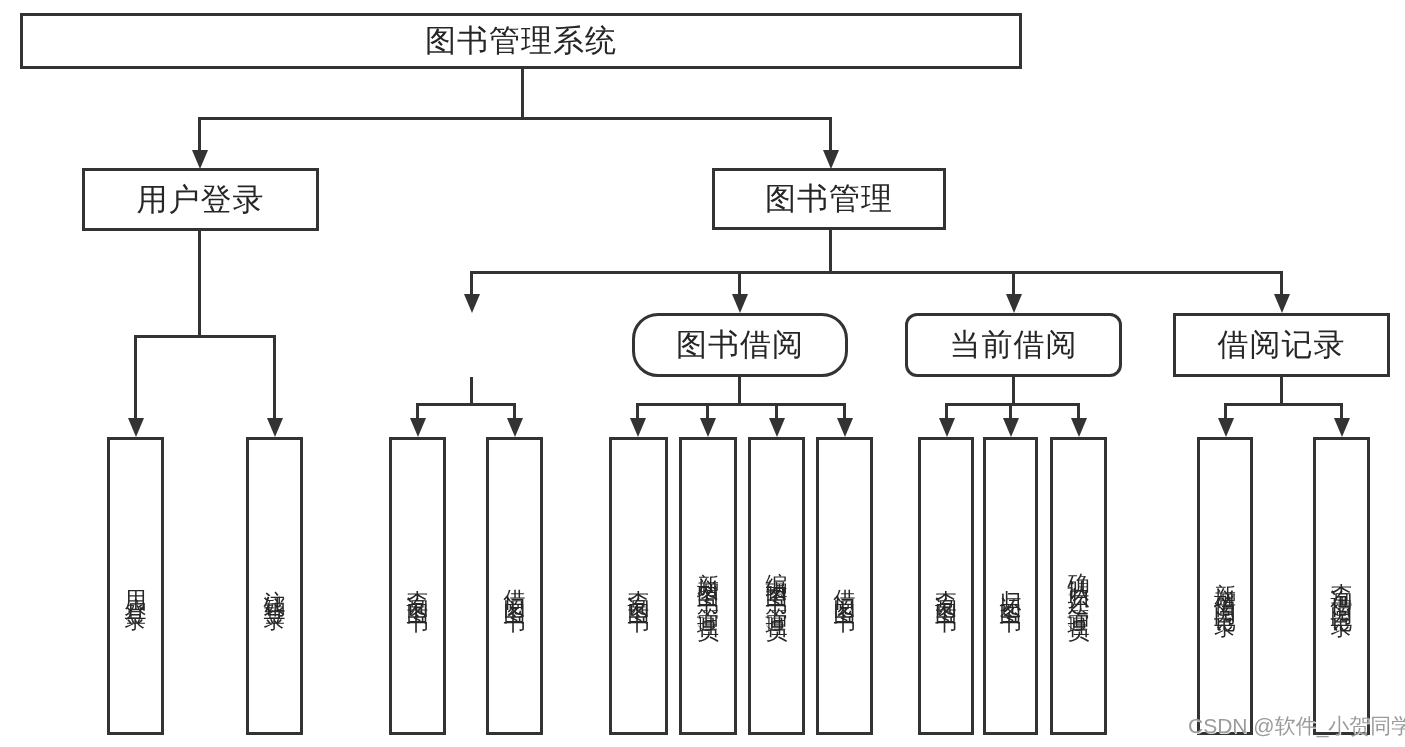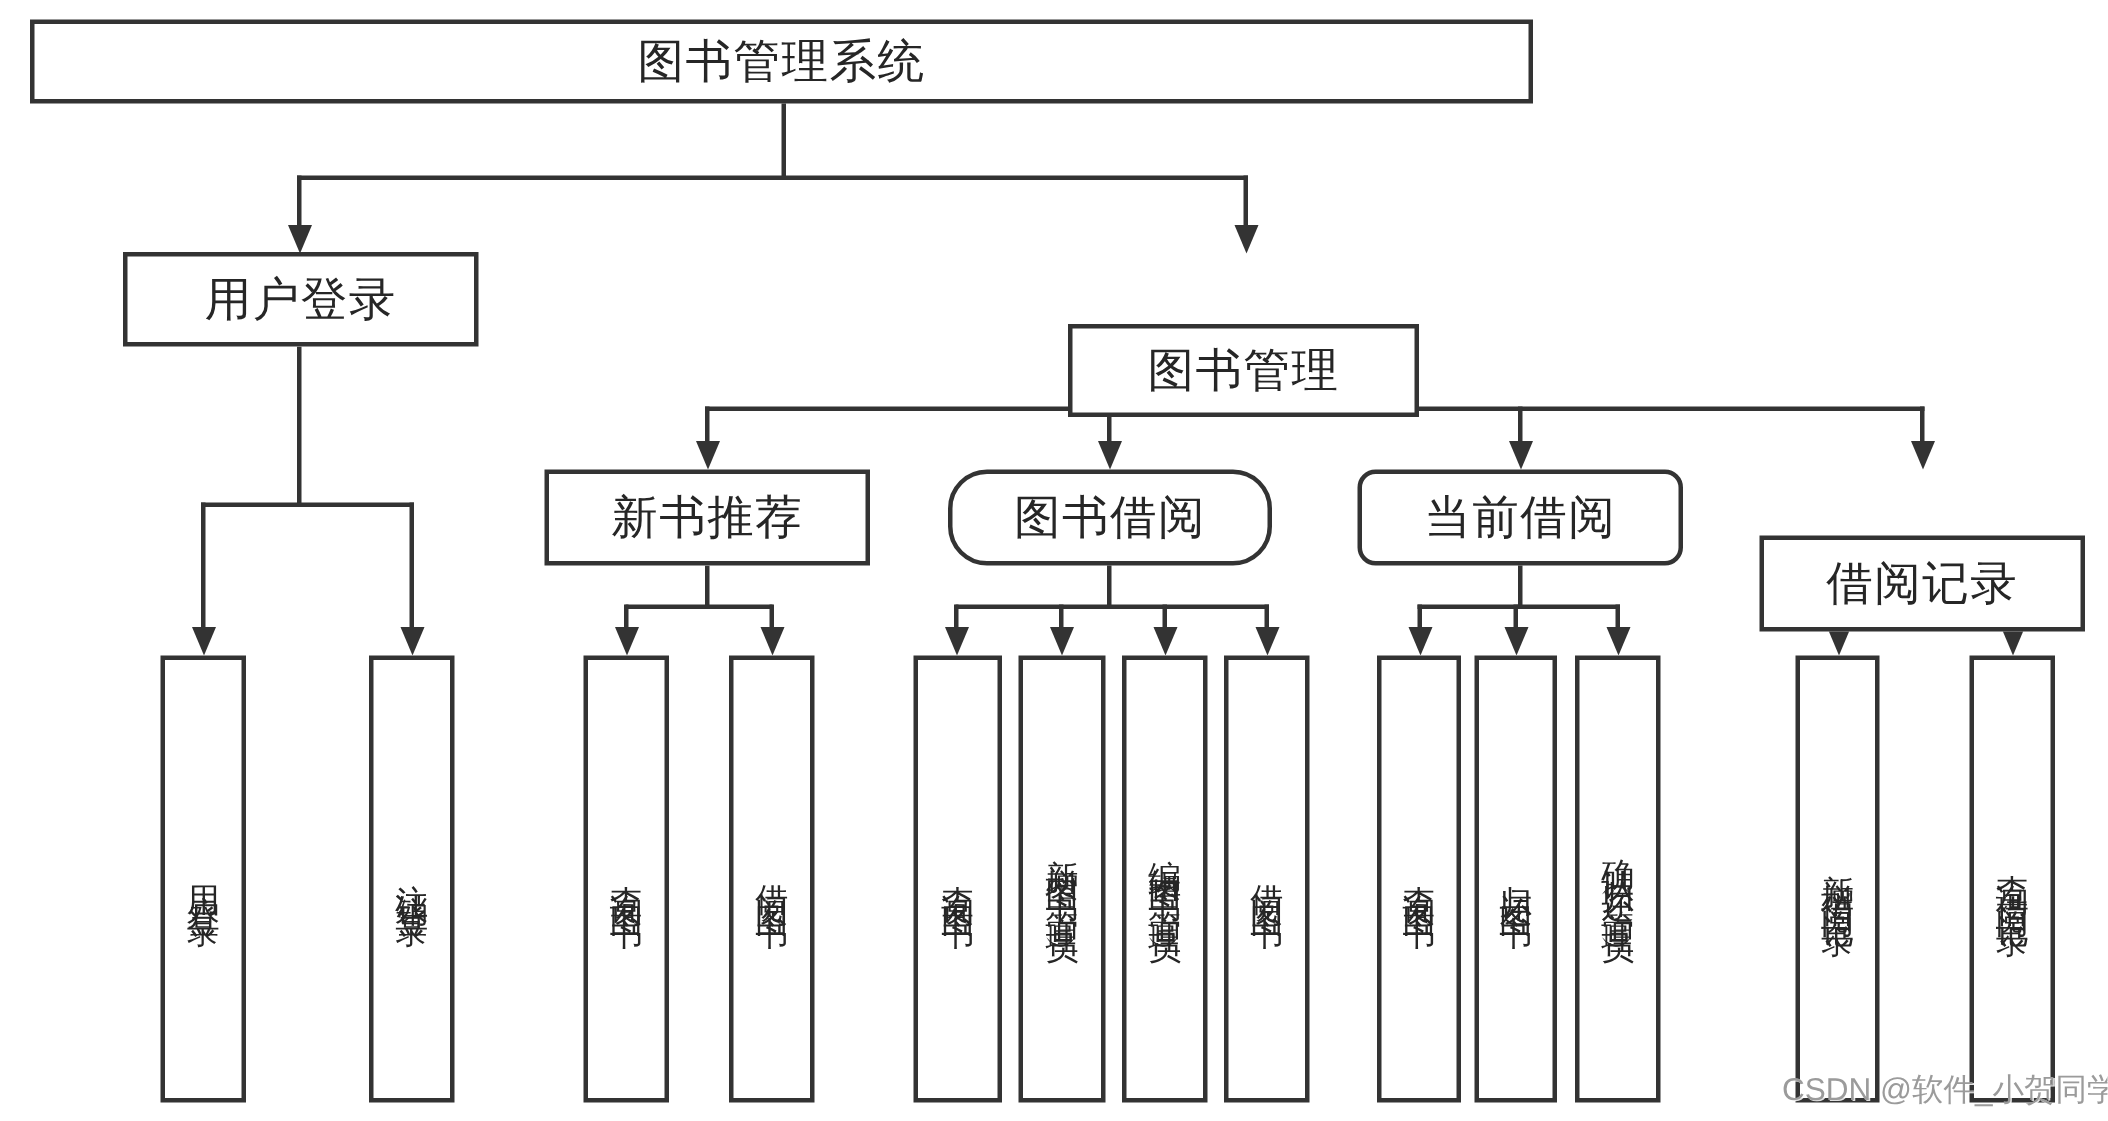--- a/index.html
+++ b/index.html
@@ -70,21 +70,21 @@
   <div class="v" style="left:521px; top:67px; height:52px;"></div>
   <div class="h" style="left:198px; top:117px; width:634px;"></div>
   <div class="v" style="left:198px; top:117px; height:34px;"></div>
   <div class="arrow" style="left:192px; top:150px;"></div>
   <div class="v" style="left:829px; top:117px; height:34px;"></div>
   <div class="arrow" style="left:823px; top:150px;"></div>
 
   <div class="box hdr" style="left:82px; top:168px; width:237px; height:63px;">
     <span>用户登录</span>
   </div>
-  <div class="box hdr" style="left:712px; top:168px; width:234px; height:62px;margin-top:48px;">
+  <div class="box hdr" style="left:712px; top:168px; width:234px; height:62px;">
     <span>图书管理</span>
   </div>
 
   <div class="v" style="left:198px; top:231px; height:106px;"></div>
   <div class="h" style="left:134px; top:335px; width:142px;"></div>
   <div class="v" style="left:134px; top:335px; height:84px;"></div>
   <div class="arrow" style="left:128px; top:418px;"></div>
   <div class="v" style="left:273px; top:335px; height:84px;"></div>
   <div class="arrow" style="left:267px; top:418px;"></div>
 
@@ -92,30 +92,27 @@
   <div class="h" style="left:470px; top:271px; width:813px;"></div>
   <div class="v" style="left:470px; top:271px; height:24px;"></div>
   <div class="arrow" style="left:464px; top:294px;"></div>
   <div class="v" style="left:738px; top:271px; height:24px;"></div>
   <div class="arrow" style="left:732px; top:294px;"></div>
   <div class="v" style="left:1012px; top:271px; height:24px;"></div>
   <div class="arrow" style="left:1006px; top:294px;"></div>
   <div class="v" style="left:1280px; top:271px; height:24px;"></div>
   <div class="arrow" style="left:1274px; top:294px;"></div>
 
-  <div class="box hdr" style="left:363px; top:313px; width:217px; height:64px;">
-    <span>新书推荐</span>
-  </div>
   <div class="box hdr" style="left:632px; top:313px; width:216px; height:64px;border-radius:26px;">
     <span>图书借阅</span>
   </div>
   <div class="box hdr" style="left:905px; top:313px; width:217px; height:64px;border-radius:12px;">
     <span>当前借阅</span>
   </div>
-  <div class="box hdr" style="left:1173px; top:313px; width:217px; height:64px;margin-top:44px;">
+  <div class="box hdr" style="left:1173px; top:313px; width:217px; height:64px;">
     <span>借阅记录</span>
   </div>
 
   <div class="v" style="left:470px; top:377px; height:28px;"></div>
   <div class="h" style="left:417px; top:403px; width:98px;"></div>
   <div class="v" style="left:416px; top:403px; height:16px;"></div>
   <div class="arrow" style="left:410px; top:418px;"></div>
   <div class="v" style="left:513px; top:403px; height:16px;"></div>
   <div class="arrow" style="left:507px; top:418px;"></div>
 

